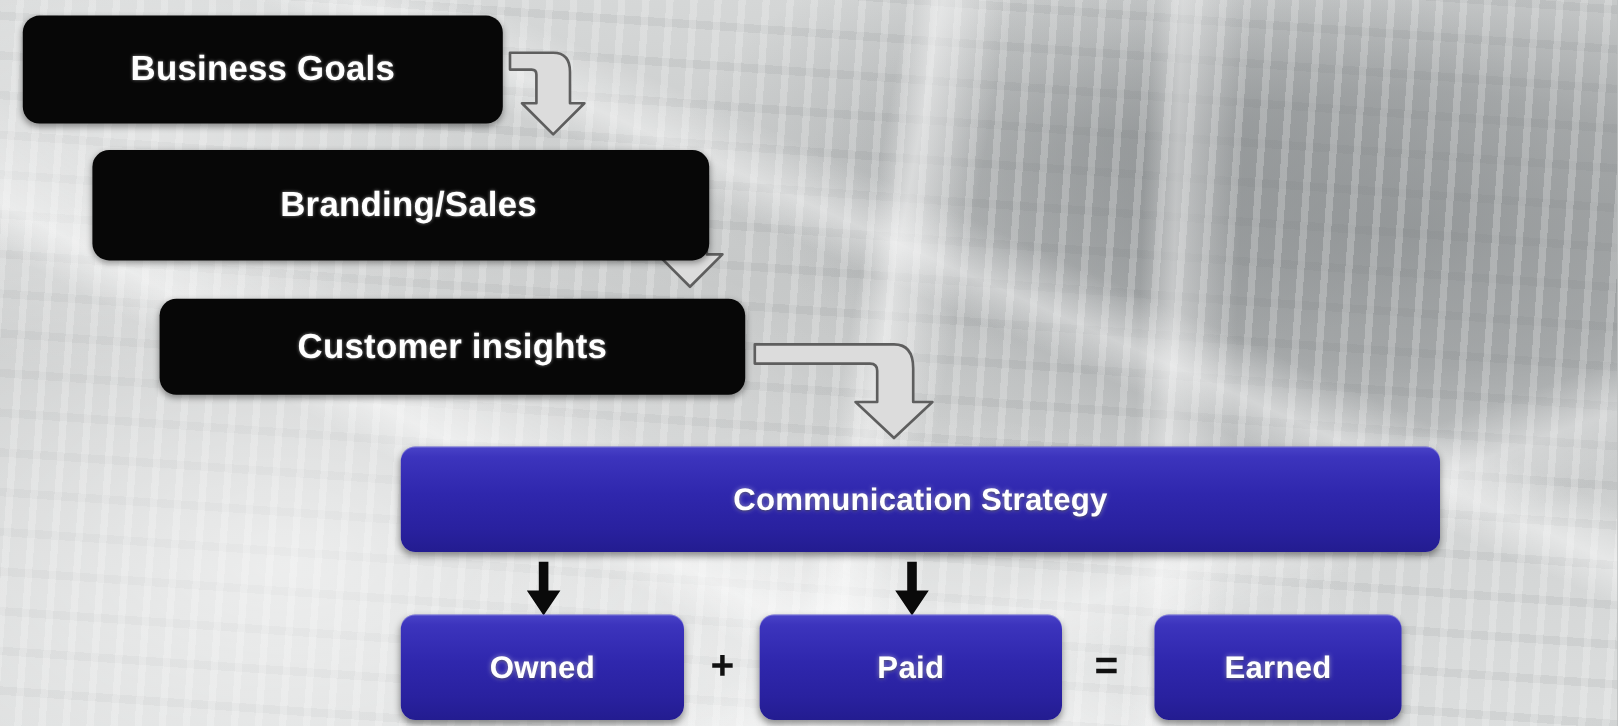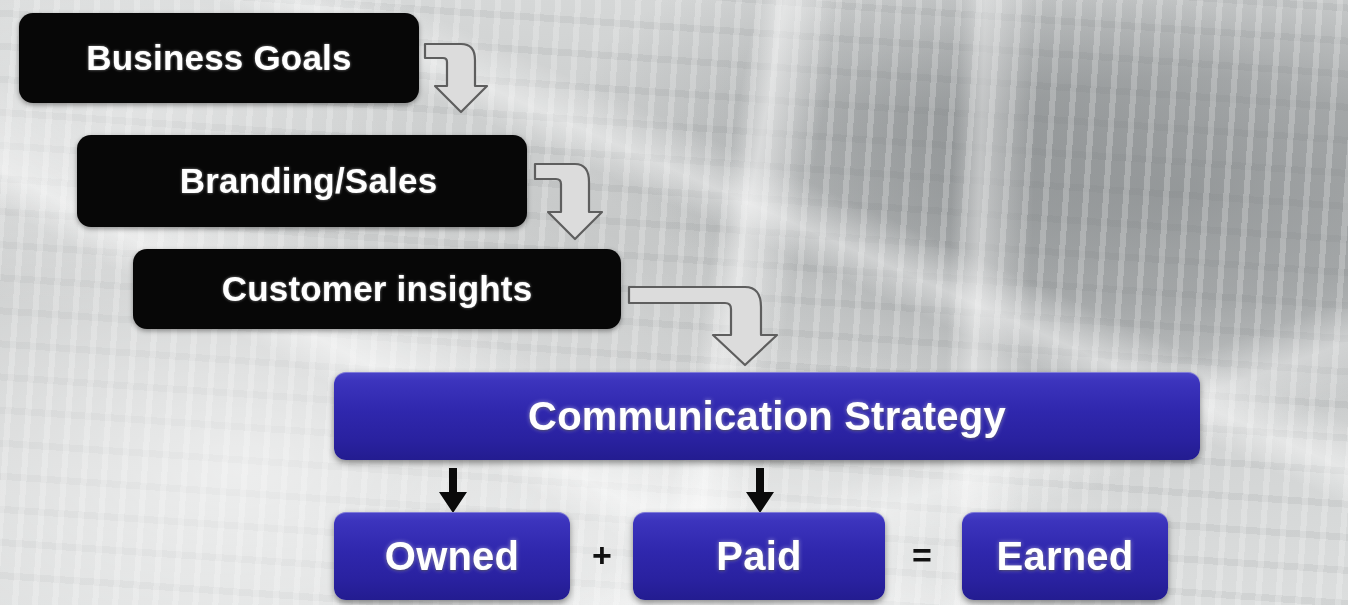--- a/index.html
+++ b/index.html
@@ -67,31 +67,31 @@
     white-space: nowrap;
     letter-spacing: .2px;
   }
 
   .node-black {
     background: #070707;
     border-radius: 14px;
     box-shadow: 0 2px 5px rgba(0,0,0,.38);
   }
   .node-black .node-label {
-    font-size: 35px;
+    font-size: 29px;
     text-shadow: 0 0 3px rgba(255,255,255,.55), 0 1px 1px rgba(0,0,0,.9);
   }
 
   .node-blue {
     border-radius: 12px;
     background: linear-gradient(180deg, #4a44c8 0%, #3c34bd 10%, #2f27ad 45%, #29219f 78%, #231c90 100%);
     box-shadow: 0 3px 6px rgba(0,0,0,.42), inset 0 1px 0 rgba(255,255,255,.30);
   }
   .node-blue .node-label {
-    font-size: 40px;
+    font-size: 26px;
     text-shadow: 0 0 4px rgba(255,255,255,.5), 0 1px 2px rgba(0,0,0,.55);
   }
 
   
   .operator {
     position: absolute;
     font-size: 34px;
     font-weight: bold;
     color: #111;
     text-align: center;
@@ -142,21 +142,21 @@
   <div class="down-arrow" style="left:744px; top:468px;">
     <svg width="32" height="46" viewBox="0 0 32 46">
       <path d="M12,0 L20,0 L20,24 L30,24 L16,45 L2,24 L12,24 Z" fill="#0a0a0a"></path>
     </svg>
   </div>
 
   <div class="node node-black" style="left:19px; top:13px; width:400px; height:90px;">
     <div class="node-label">Business Goals</div>
   </div>
 
-  <div class="node node-black" style="left:77px; top:135px; width:450px; height:92px;padding-left:13px;">
+  <div class="node node-black" style="left:77px; top:125px; width:514px; height:92px;padding-left:13px;">
     <div class="node-label">Branding/Sales</div>
   </div>
 
   <div class="node node-black" style="left:133px; top:249px; width:488px; height:80px;">
     <div class="node-label">Customer insights</div>
   </div>
 
   <div class="node node-blue" style="left:334px; top:372px; width:866px; height:88px;">
     <div class="node-label">Communication Strategy</div>
   </div>

